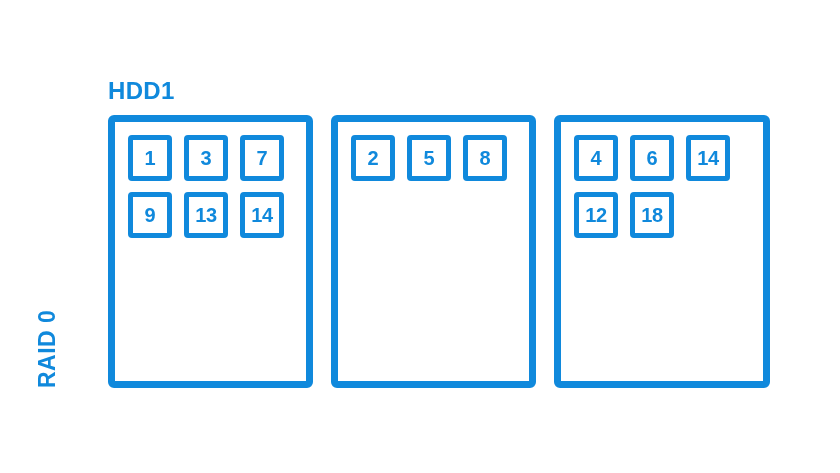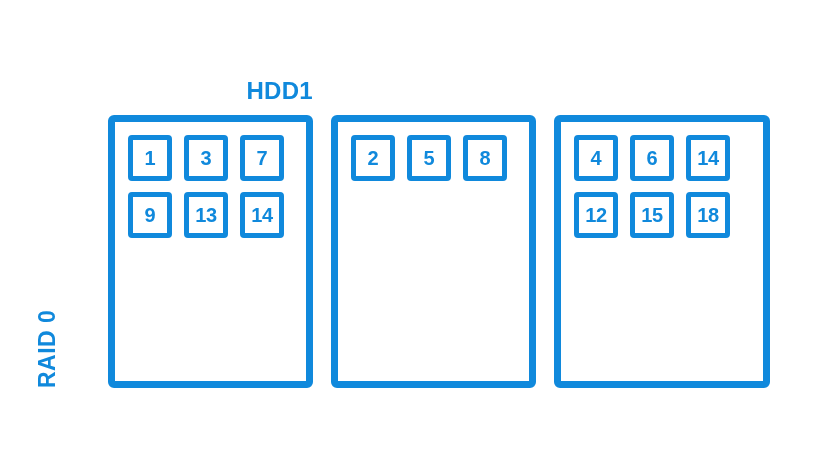--- a/index.html
+++ b/index.html
@@ -47,21 +47,21 @@
     left: 108px;
     top: 78px;
     display: flex;
     align-items: flex-end;
     gap: 18px;
   }
 
   .disk {
     display: flex;
     flex-direction: column;
-    align-items: flex-end;
+    align-items: flex-start;
   }
 
   .disk-title {
     color: #1089dc;
     font-size: 24px;
     font-weight: bold;
     letter-spacing: 0.3px;
     line-height: 26px;
     margin-bottom: 11px;
     white-space: nowrap;
@@ -137,20 +137,19 @@
       </div>
     </div>
 
     <div class="disk disk-hdd3">
       <div class="disk-body">
         <div class="block-grid">
           <div class="block">4</div>
           <div class="block">6</div>
           <div class="block">14</div>
           <div class="block">12</div>
-          <div class="block">15</div>
           <div class="block">18</div>
         </div>
       </div>
     </div>
 
   </div>
 </div>
 
 </body></html>

